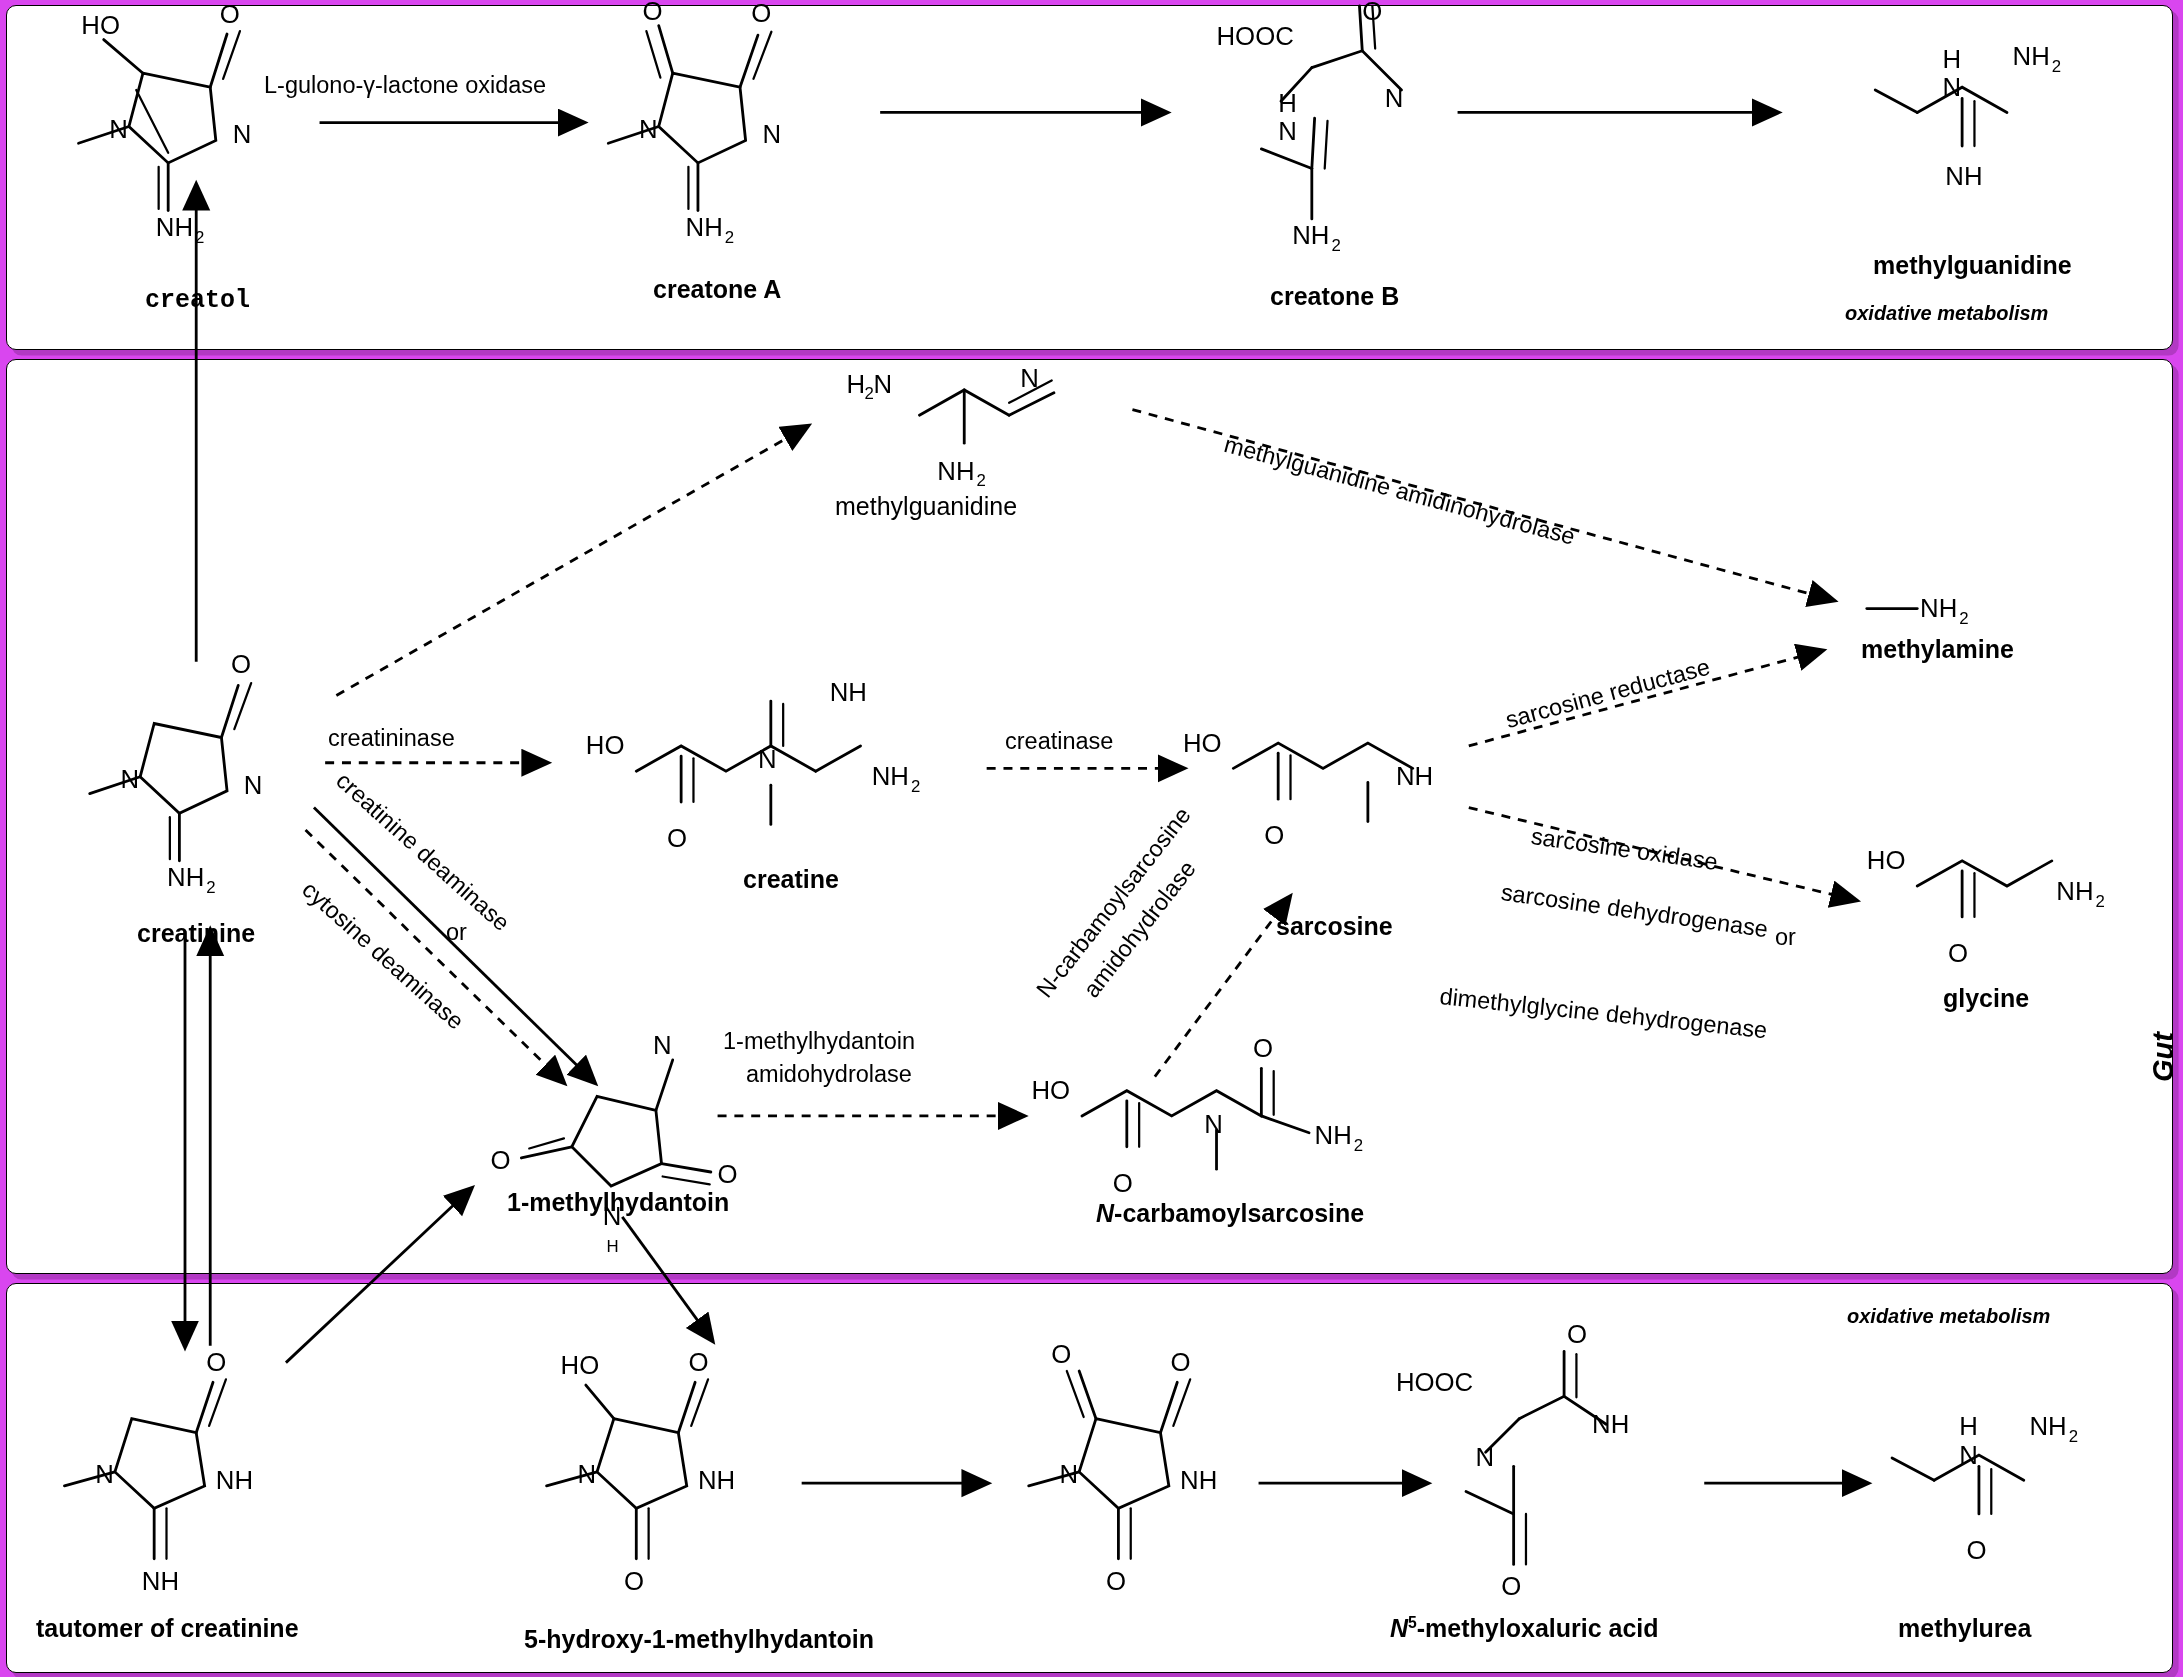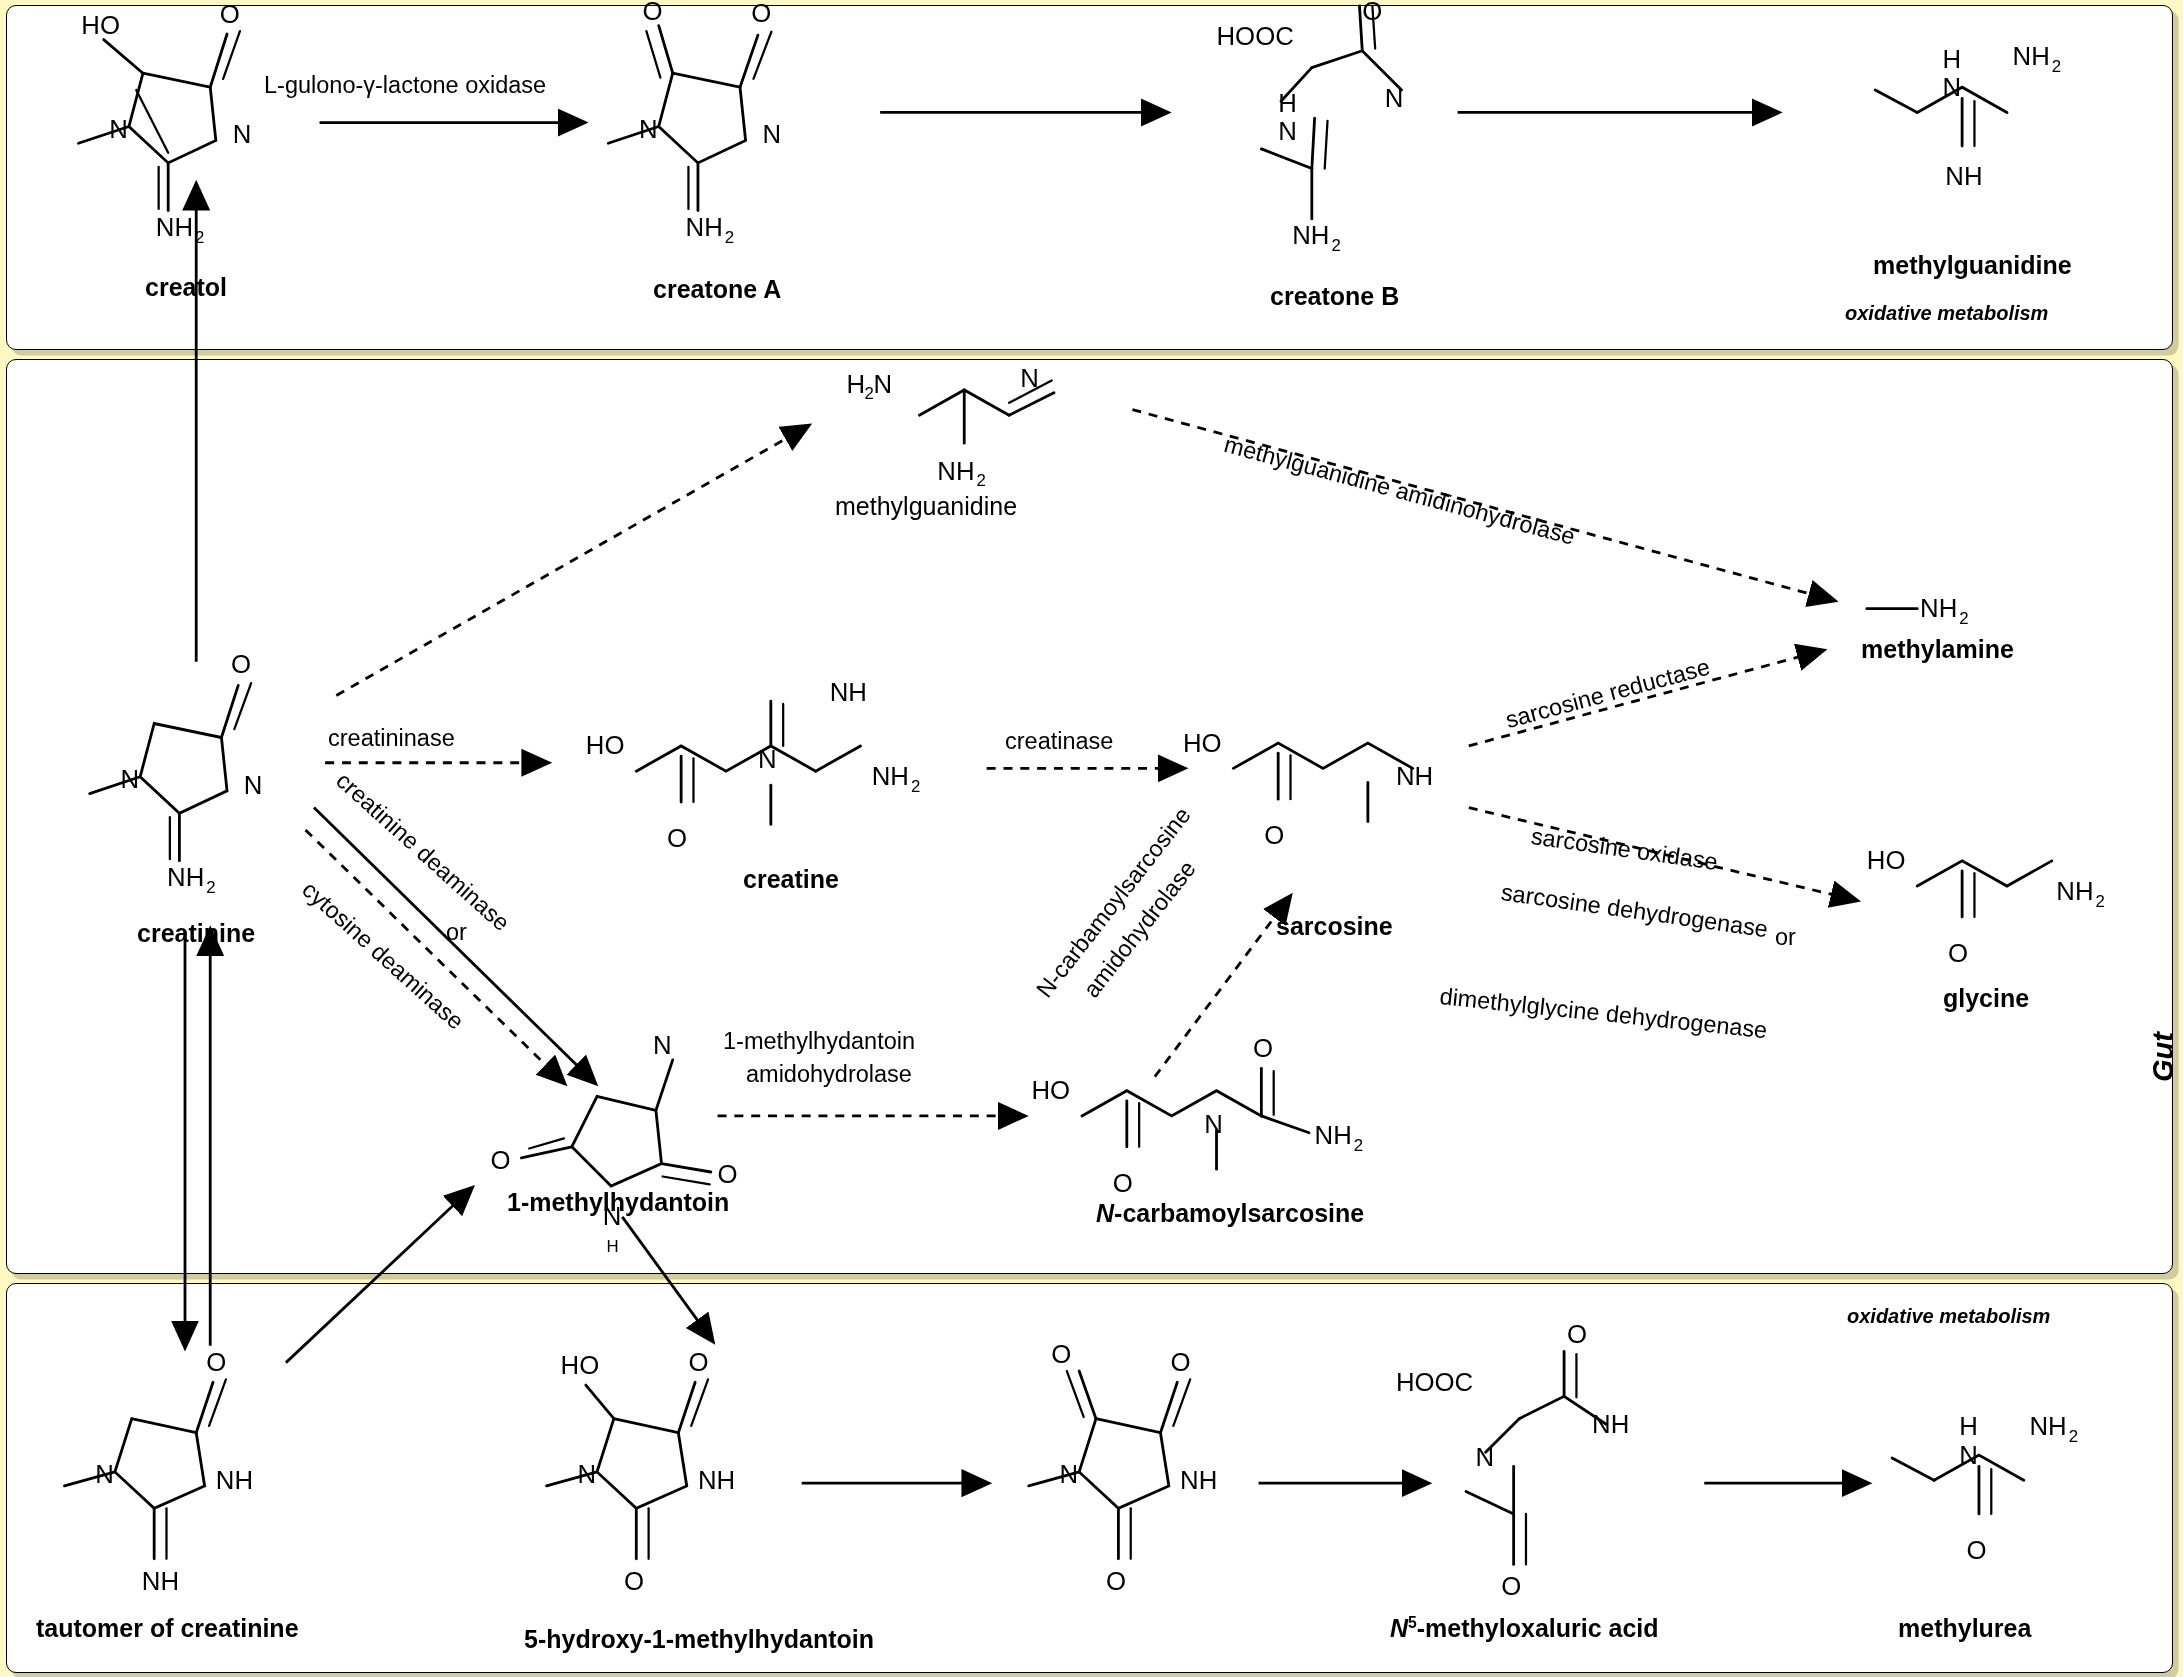--- a/index.html
+++ b/index.html
@@ -1,17 +1,17 @@
 <!DOCTYPE html>
 <html style="font-size:9px"><head>
 <meta charset="utf-8">
 <style>
   html,body{margin:0;padding:0;background:#fff;}
   body{font-family:"Liberation Sans", sans-serif;color:#000;}
-  #page{position:relative;width:2183px;height:1678px;background:#fef9c3;overflow:hidden;}
+  #page{position:relative;width:2183px;height:1678px;background:#d946ef;overflow:hidden;}
 
   .panel{position:absolute;border:1.7px solid #000;border-radius:10px;background:#fff;
          box-shadow:5.6px 5.6px 0 rgba(0,0,0,0.18);}
 
   .lbl{position:absolute;white-space:nowrap;line-height:1.05;}
   .ital{font-style:italic;}
 
   .cname{font-size:25px;font-weight:bold;}
   .cname-plain{font-size:25px;}
   .enz{font-size:23.5px;}
@@ -314,21 +314,21 @@
       <path class="bondline" d="M3450,2640 L3375,2600"></path>
       <text class="atom" x="3495" y="2560">H</text>
       <text class="atom" x="3495" y="2610">N</text>
       <text class="atom" x="3620" y="2560">NH</text>
         <text class="atom-s" x="3690" y="2572">2</text>
       <text class="atom" x="3508" y="2780">O</text>
     </g>
   </svg>
 
   <div class="lbl enz" style="left:264px;top:73px;">L-gulono-γ-lactone oxidase</div>
-  <div class="lbl cname" style="left:145px;top:274px;">creatol</div>
+  <div class="lbl cname" style="left:145px;top:288px;font-family:Liberation Mono, monospace;">creatol</div>
   <div class="lbl cname" style="left:653px;top:276px;">creatone A</div>
   <div class="lbl cname" style="left:1270px;top:283px;">creatone B</div>
   <div class="lbl cname" style="left:1873px;top:252px;">methylguanidine</div>
   <div class="lbl panel-tag" style="left:1845px;top:303px;">oxidative metabolism</div>
 
   <div class="lbl cname" style="left:121px;top:920px;margin-left:16px;">creatinine</div>
   <div class="lbl cname-plain" style="left:835px;top:493px;">methylguanidine</div>
   <div class="lbl cname" style="left:743px;top:866px;">creatine</div>
   <div class="lbl cname" style="left:1276px;top:913px;">sarcosine</div>
   <div class="lbl cname" style="left:1861px;top:636px;">methylamine</div>

